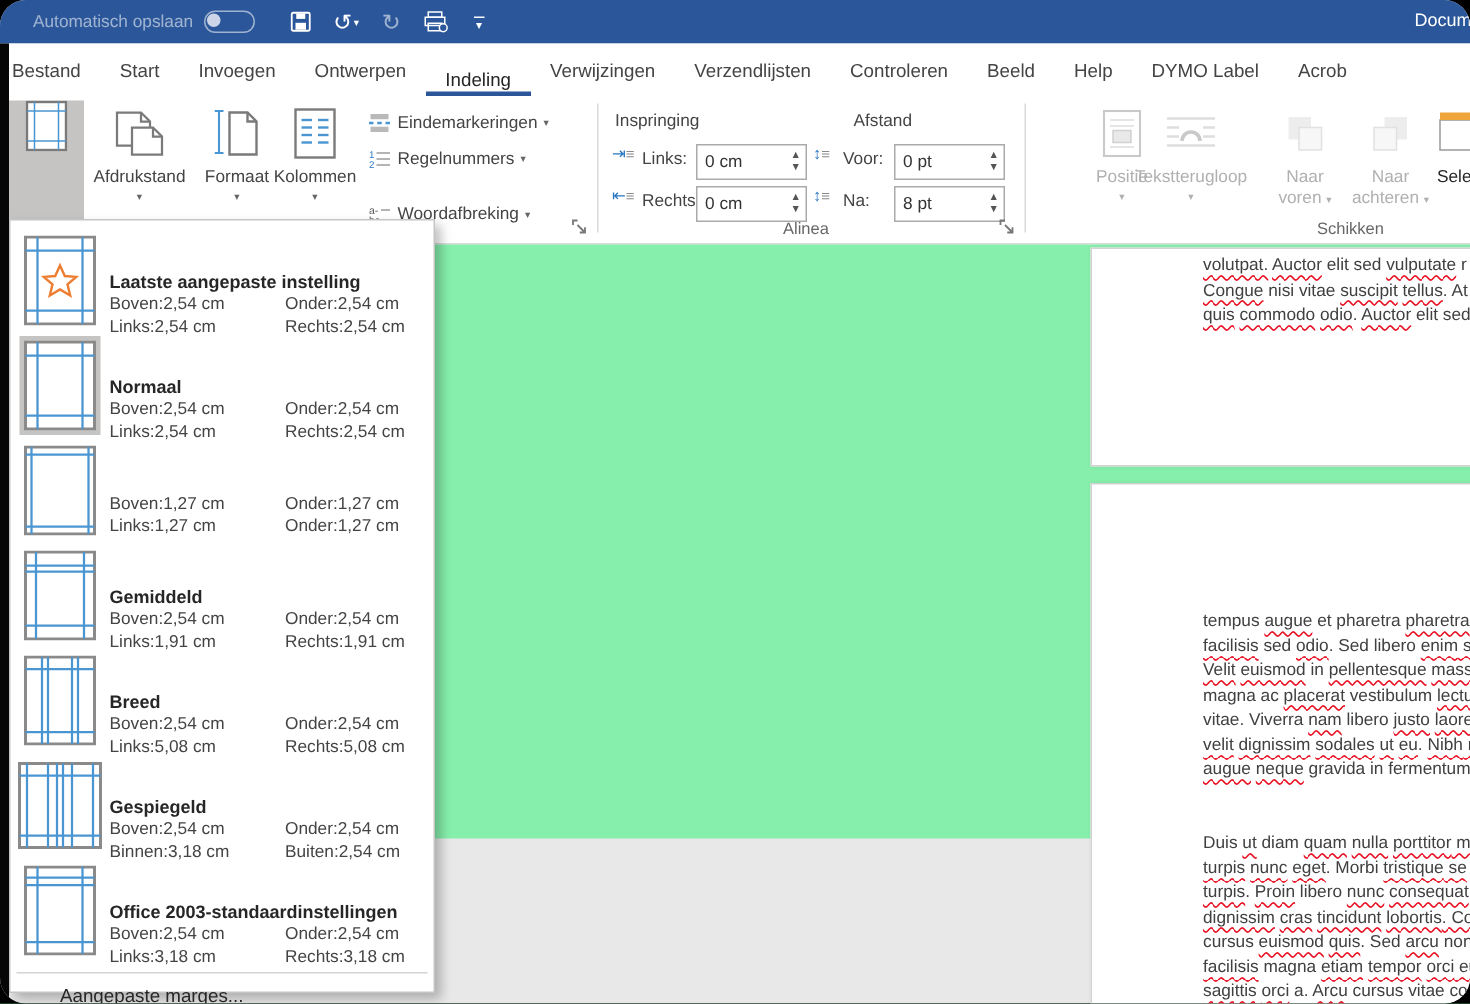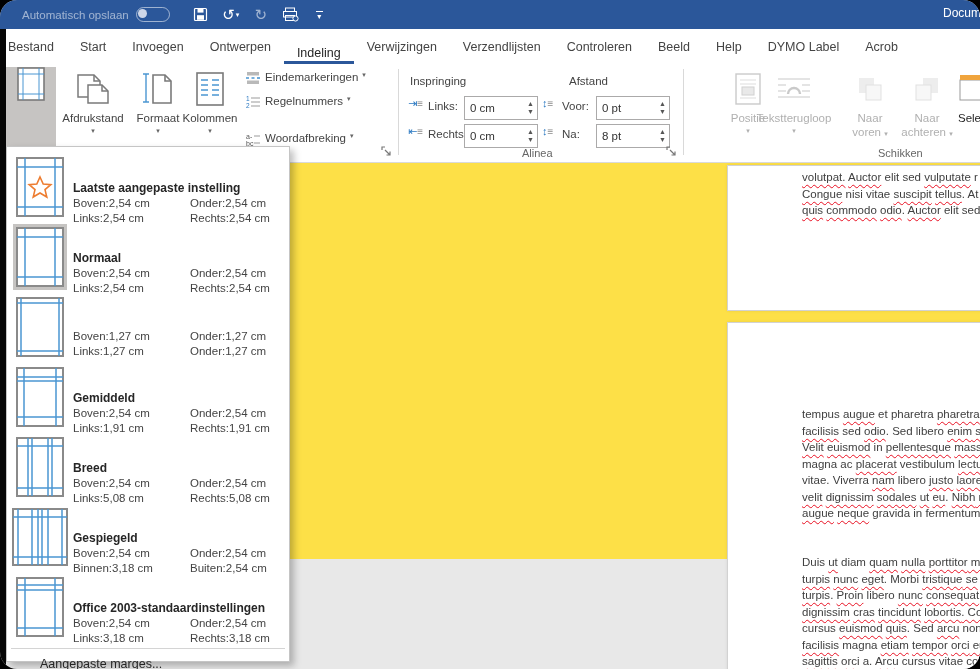--- a/index.html
+++ b/index.html
@@ -30,35 +30,35 @@
   .ribbon{position:absolute;left:6px;top:64px;width:974px;height:98px;background:#fff;
           border-bottom:1px solid #dadada;}
   .vsep{position:absolute;top:5px;height:86px;width:1px;background:#d9d9d9;}
   .bigbtn{position:absolute;top:3px;height:92px;display:flex;flex-direction:column;align-items:center;}
   .bigbtn .icn{height:44px;display:flex;align-items:center;justify-content:center;}
   .bigbtn .cap{font-size:11.5px;color:#444;line-height:14px;white-space:nowrap;}
   .bigbtn .dd{font-size:7px;color:#666;margin-top:2px;}
   .bigbtn.disabled .cap,.bigbtn.disabled .dd{color:#b0b0b0;}
   .bigbtn.disabled .icn{opacity:.45;}
   .bigbtn.pressed{background:#c6c4c2;}
-  .smallrow{position:absolute;height:21px;display:flex;gap:4px;}
+  .smallrow{position:absolute;height:21px;display:flex;align-items:center;gap:4px;}
   .smallrow .cap{font-size:11.5px;color:#444;white-space:nowrap;}
   .smallrow .dd{font-size:7px;color:#666;}
   .gtitle{position:absolute;bottom:3px;font-size:11px;color:#666;}
   .launcher{position:absolute;bottom:4px;width:12px;height:12px;color:#777;}
   .fieldlbl{position:absolute;font-size:11.5px;color:#444;}
   .spin{position:absolute;width:72px;height:22px;border:1px solid #abaaaa;background:#fff;
         display:flex;align-items:center;}
   .spin .val{flex:1;font-size:11.5px;color:#333;padding-left:5px;}
   .spin .arrows{width:13px;display:flex;flex-direction:column;align-items:center;line-height:8px;}
   .spin .arrows span{font-size:7px;color:#555;}
   .rowic{position:absolute;width:17px;height:14px;font-size:11px;line-height:13px;color:#2b79c2;}
   .rowic .eq{color:#8a8a8a;font-size:10px;}
   
-  .workspace{position:absolute;left:6px;top:163px;width:974px;height:396px;background:#fde047;}
+  .workspace{position:absolute;left:6px;top:163px;width:974px;height:396px;background:#86efac;}
   .page{position:absolute;background:#fff;border:1px solid #d2d2d2;box-shadow:0 0 3px rgba(0,0,0,.08);}
   .doc{position:absolute;font-size:11.5px;line-height:16.5px;color:#404040;}
   .tl{white-space:nowrap;}
   .sp{text-decoration:underline;text-decoration-style:wavy;text-decoration-color:#e81123;
       text-decoration-thickness:1px;text-underline-offset:2.5px;}
   
   .menu{position:absolute;left:6px;top:146px;width:284px;height:516px;background:#fff;
         border:1px solid #c5c5c5;box-shadow:4px 4px 7px rgba(0,0,0,.25);box-sizing:border-box;
         padding-top:5px;z-index:20;}
   .mitem{height:70px;display:flex;align-items:center;}

